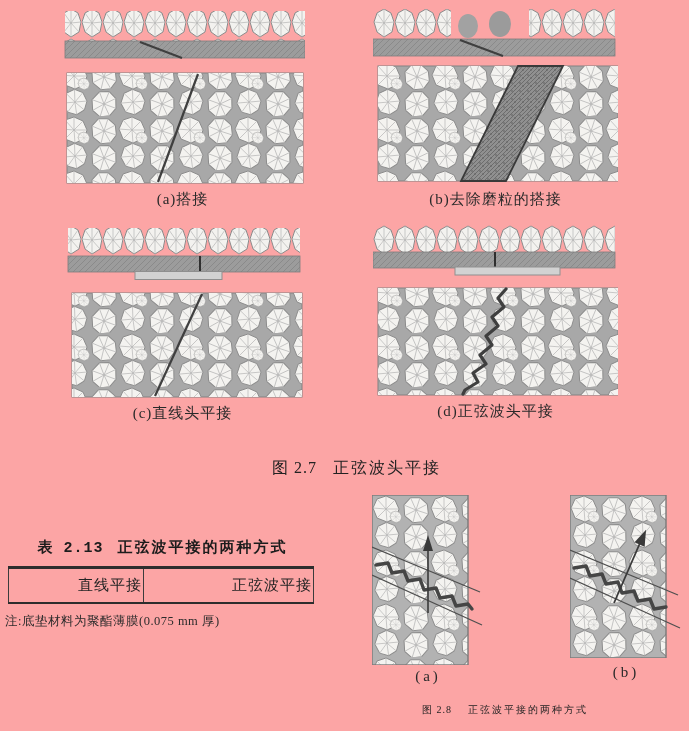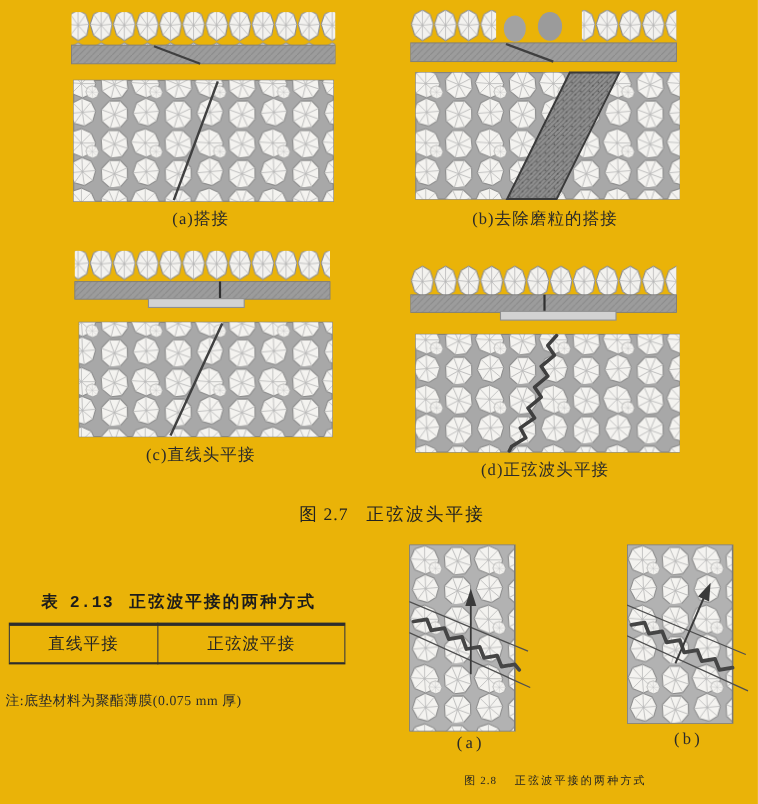--- a/index.html
+++ b/index.html
@@ -1,17 +1,17 @@
 <!DOCTYPE html>
 <html><head>
 <meta charset="utf-8">
 <style>
   html,body{margin:0;padding:0;background:#fff;}
   .page{
-    position:relative;width:689px;height:731px;background:#eab308;
+    position:relative;width:689px;height:731px;background:#fca5a5;
     font-family:"Liberation Serif","DejaVu Serif",serif;color:#1d1d1d;overflow:hidden;
   }
   figure{margin:0;position:absolute;}
   figure svg{display:block;}
   .panel-cap{
     text-align:center;font-size:15px;letter-spacing:1px;margin-top:6px;color:#2a2a2a;
   }
   .fig-caption{
     position:absolute;text-align:center;font-size:16px;color:#222;
   }
@@ -20,26 +20,26 @@
   
   .table-block{position:absolute;left:5px;top:538px;width:315px;}
   .t-title{text-align:center;font-weight:bold;font-size:15px;color:#1c1c1c;}
   .t-title .num{margin-right:14px;letter-spacing:1px;font-family:Liberation Mono, monospace;}
   .t-title .txt{letter-spacing:2px;}
   table.t213{
     border-collapse:collapse;width:306px;margin:9px 0 0 3px;
     border-top:3px solid #2d2d2d;border-bottom:2px solid #2d2d2d;
   }
   table.t213 td{
-    border:1px solid #3c3c3c;height:31px;text-align:center;
+    border:1px solid #3c3c3c;height:31px;text-align:right;
     font-size:15px;color:#242424;letter-spacing:1px;
   }
   table.t213 td.c1{width:135px;}
   table.t213 td.c2{width:171px;}
-  .t-note{margin-top:25px;font-size:12.5px;color:#2b2b2b;letter-spacing:0.5px;}
+  .t-note{margin-top:9px;font-size:12.5px;color:#2b2b2b;letter-spacing:0.5px;}
   .strip-cap{
     position:absolute;text-align:center;font-size:15px;letter-spacing:3px;color:#2a2a2a;width:96px;
   }
 </style>
 </head>
 <body>
 
 <div class="page">
 
   <svg width="0" height="0" style="position:absolute" aria-hidden="true">
@@ -114,21 +114,21 @@
       <rect x="75" y="46.5" width="87" height="8" fill="#d2d2d2" stroke="#8f8f8f" stroke-width="1"></rect>
       <g>
         <rect x="12" y="68" width="230" height="104" fill="#a8a8a8" stroke="#828282" stroke-width="1"></rect>
         <rect x="12" y="68" width="230" height="104" fill="url(#grain)"></rect>
         <line x1="142" y1="69" x2="95" y2="171" stroke="#3f3f3f" stroke-width="2.2"></line>
       </g>
     </svg>
     <figcaption class="panel-cap">(c)直线头平接</figcaption>
   </figure>
 
-  <figure style="left:373px;top:241px;width:245px;">
+  <figure style="left:373px;top:225px;width:245px;">
     <svg width="245" height="171" viewBox="0 0 245 171">
       <rect x="0" y="0" width="242" height="28" fill="url(#grainrow)"></rect>
       <rect x="0" y="27" width="242" height="16" fill="url(#hatch)" stroke="#7d7d7d" stroke-width="0.8"></rect>
       <line x1="122" y1="27" x2="122" y2="43" stroke="#2f2f2f" stroke-width="2"></line>
       <rect x="82" y="42" width="105" height="8" fill="#d2d2d2" stroke="#8f8f8f" stroke-width="1"></rect>
       <g>
         <rect x="5" y="63" width="240" height="107" fill="#a8a8a8" stroke="#828282" stroke-width="1"></rect>
         <rect x="5" y="63" width="240" height="107" fill="url(#grain)"></rect>
         <polyline points="133,64 125,73 131,82 119,92 125,101 113,111 119,120 107,130 113,139 100,148 105,157 92,165 90,169" fill="none" stroke="#3f3f3f" stroke-width="3.2" stroke-linejoin="round" stroke-linecap="round"></polyline>
       </g>

